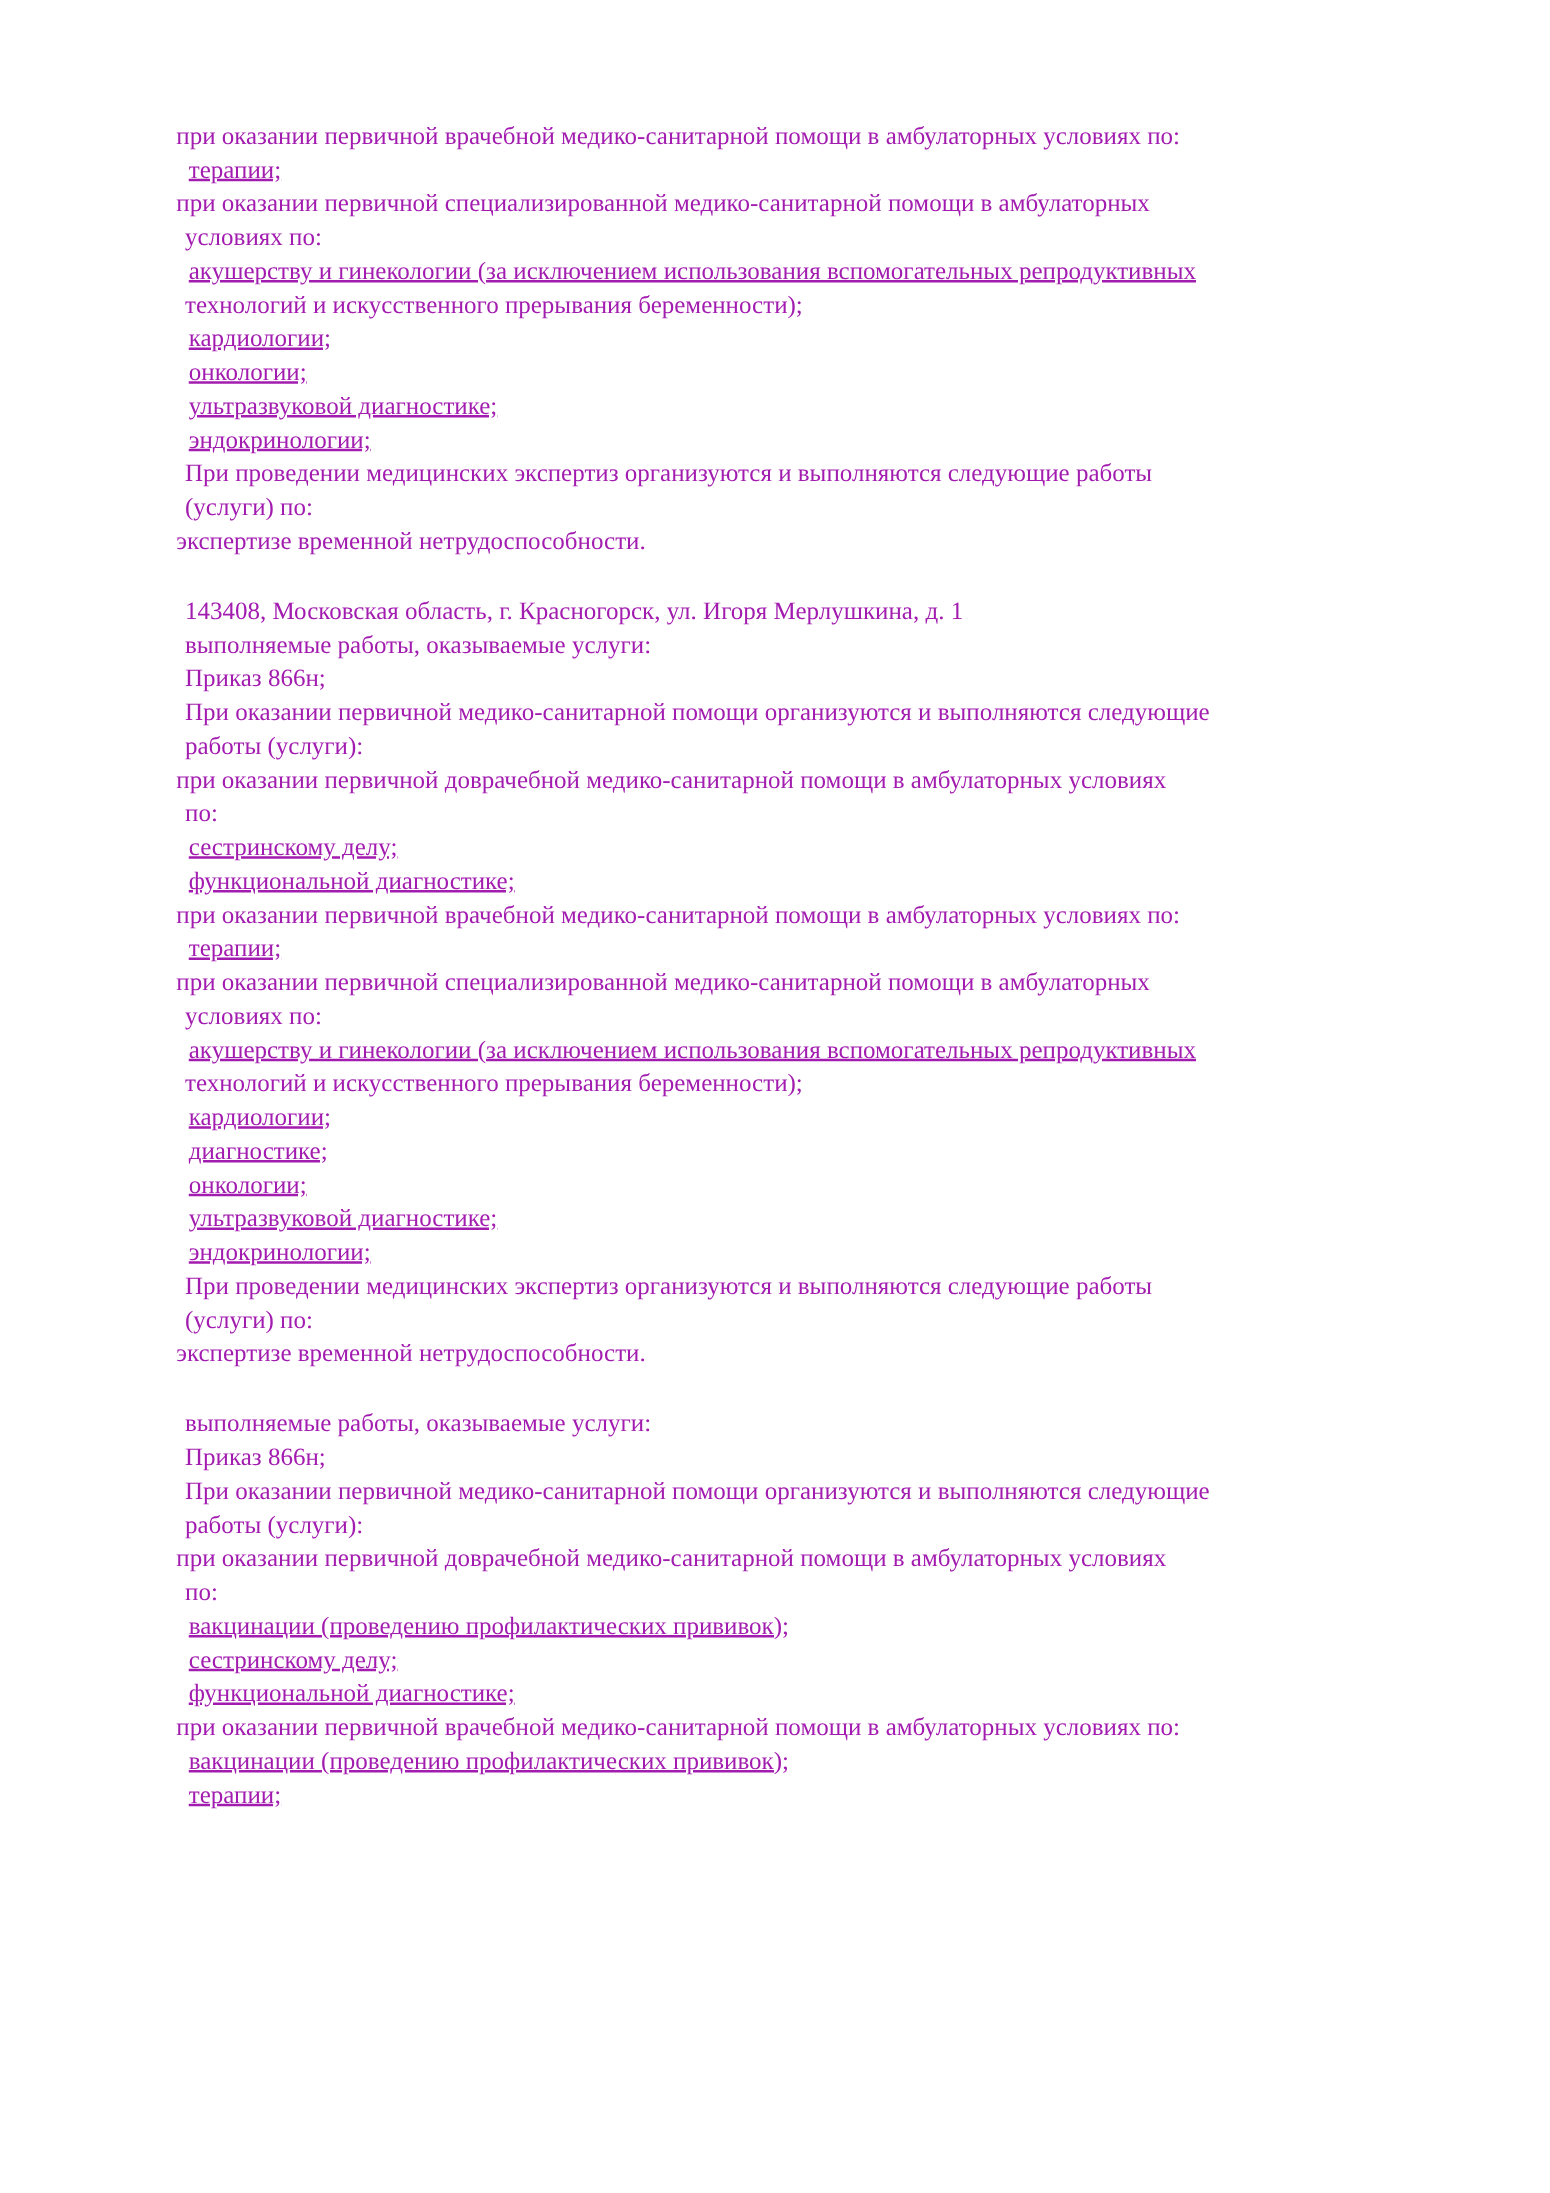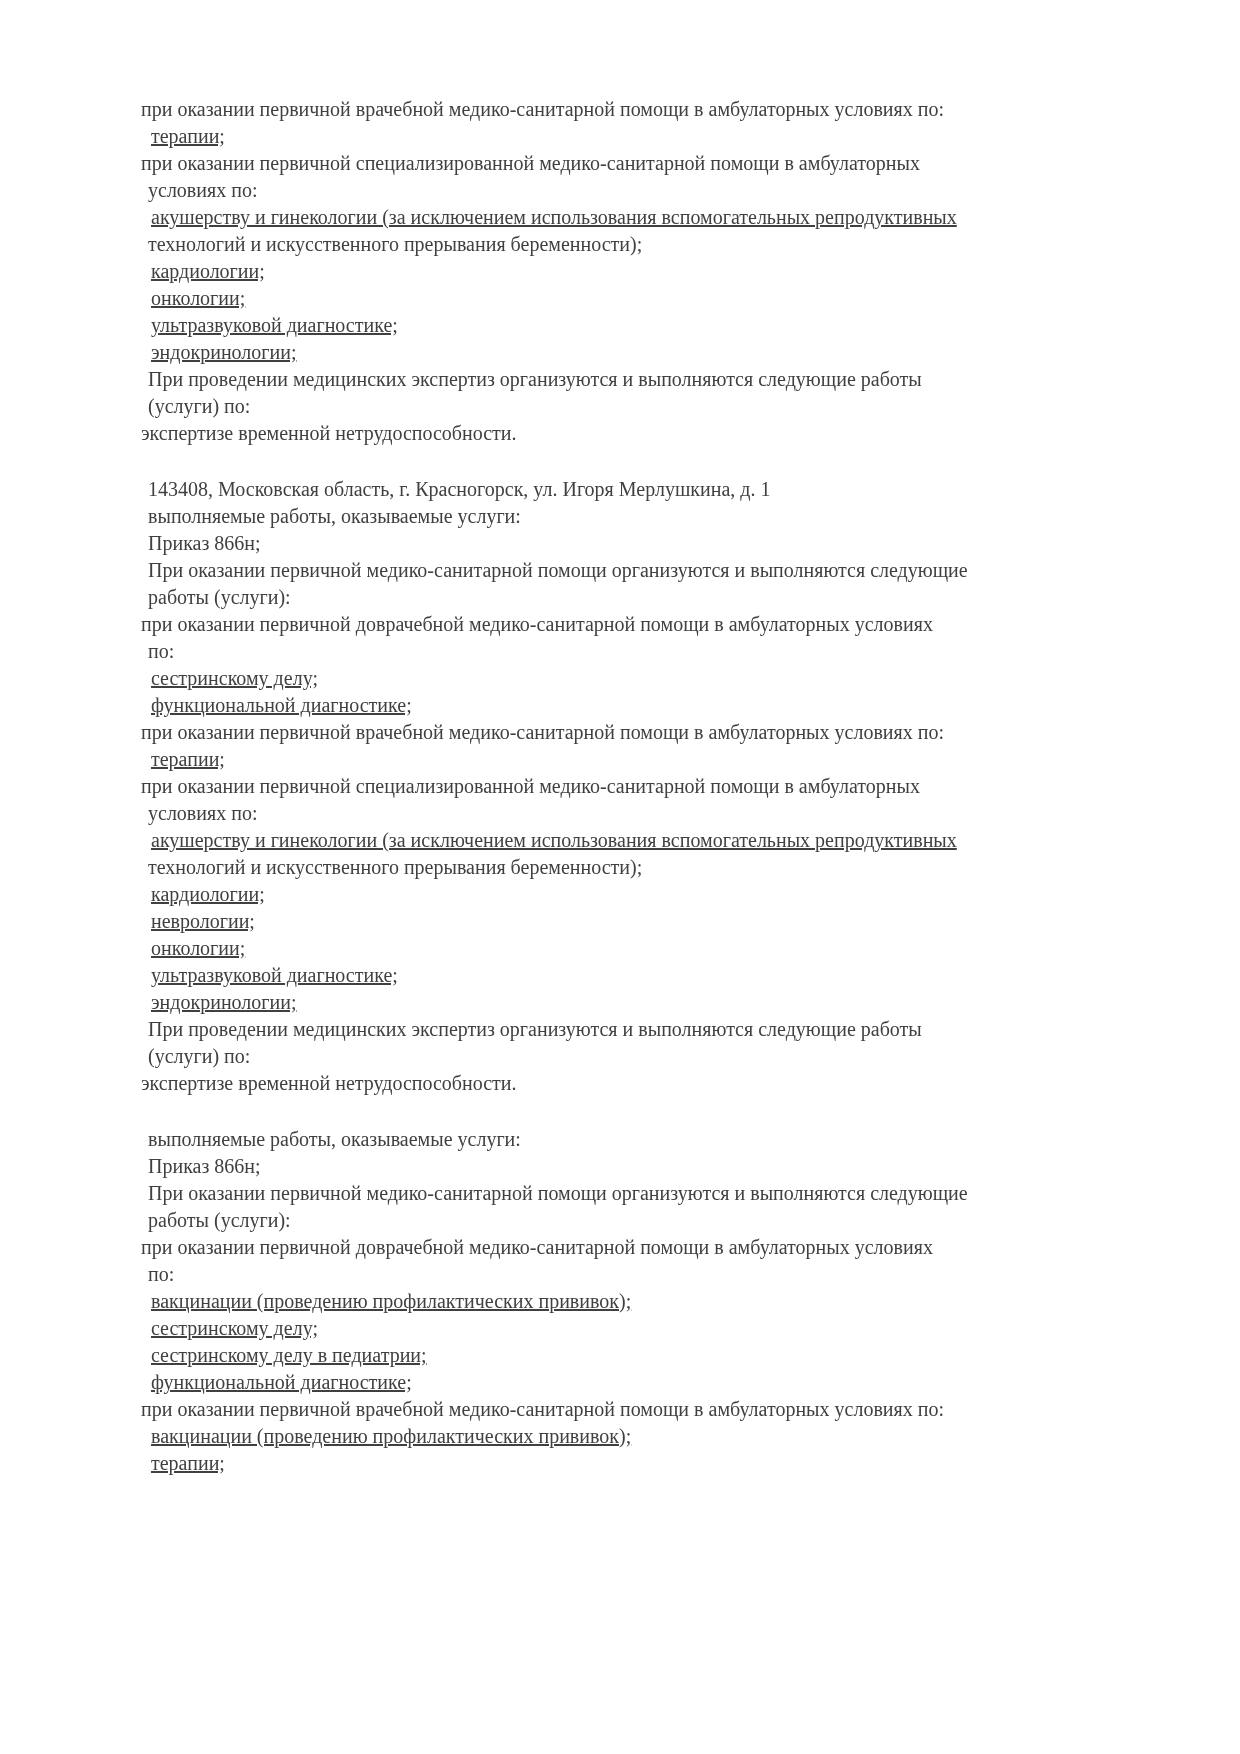--- a/index.html
+++ b/index.html
@@ -7,21 +7,21 @@
     padding: 0;
     background: #ffffff;
   }
   .page {
     position: relative;
     width: 1240px;
     height: 1591px;
     background: #ffffff;
     overflow: hidden;
     font-family: "Liberation Serif", "DejaVu Serif", serif;
-    color: #404040;
+    color: #a21caf;
   }
   .doc-body {
     position: absolute;
     top: 96px;
     left: 132px;
     right: 118px;
     font-size: 20px;
     line-height: 27px;
   }
   .text-line {
@@ -61,35 +61,34 @@
       <div class="text-line indent-0">по:</div>
       <div class="text-line indent-2">сестринскому делу;</div>
       <div class="text-line indent-2">функциональной диагностике;</div>
       <div class="text-line indent-1">при оказании первичной врачебной медико-санитарной помощи в амбулаторных условиях по:</div>
       <div class="text-line indent-2">терапии;</div>
       <div class="text-line indent-1">при оказании первичной специализированной медико-санитарной помощи в амбулаторных</div>
       <div class="text-line indent-0">условиях по:</div>
       <div class="text-line indent-2">акушерству и гинекологии (за исключением использования вспомогательных репродуктивных</div>
       <div class="text-line indent-0">технологий и искусственного прерывания беременности);</div>
       <div class="text-line indent-2">кардиологии;</div>
-      <div class="text-line indent-2">неврологии;</div>
+      <div class="text-line indent-2">диагностике;</div>
       <div class="text-line indent-2">онкологии;</div>
       <div class="text-line indent-2">ультразвуковой диагностике;</div>
       <div class="text-line indent-2">эндокринологии;</div>
       <div class="text-line indent-0">При проведении медицинских экспертиз организуются и выполняются следующие работы</div>
       <div class="text-line indent-0">(услуги) по:</div>
       <div class="text-line indent-1">экспертизе временной нетрудоспособности.</div>
       <div class="text-line indent-0 blank"></div>
       <div class="text-line indent-0">выполняемые работы, оказываемые услуги:</div>
       <div class="text-line indent-0">Приказ 866н;</div>
       <div class="text-line indent-0">При оказании первичной медико-санитарной помощи организуются и выполняются следующие</div>
       <div class="text-line indent-0">работы (услуги):</div>
       <div class="text-line indent-1">при оказании первичной доврачебной медико-санитарной помощи в амбулаторных условиях</div>
       <div class="text-line indent-0">по:</div>
       <div class="text-line indent-2">вакцинации (проведению профилактических прививок);</div>
       <div class="text-line indent-2">сестринскому делу;</div>
-      <div class="text-line indent-2">сестринскому делу в педиатрии;</div>
       <div class="text-line indent-2">функциональной диагностике;</div>
       <div class="text-line indent-1">при оказании первичной врачебной медико-санитарной помощи в амбулаторных условиях по:</div>
       <div class="text-line indent-2">вакцинации (проведению профилактических прививок);</div>
       <div class="text-line indent-2">терапии;</div>
     </div>
 </div>
 
 </body></html>

